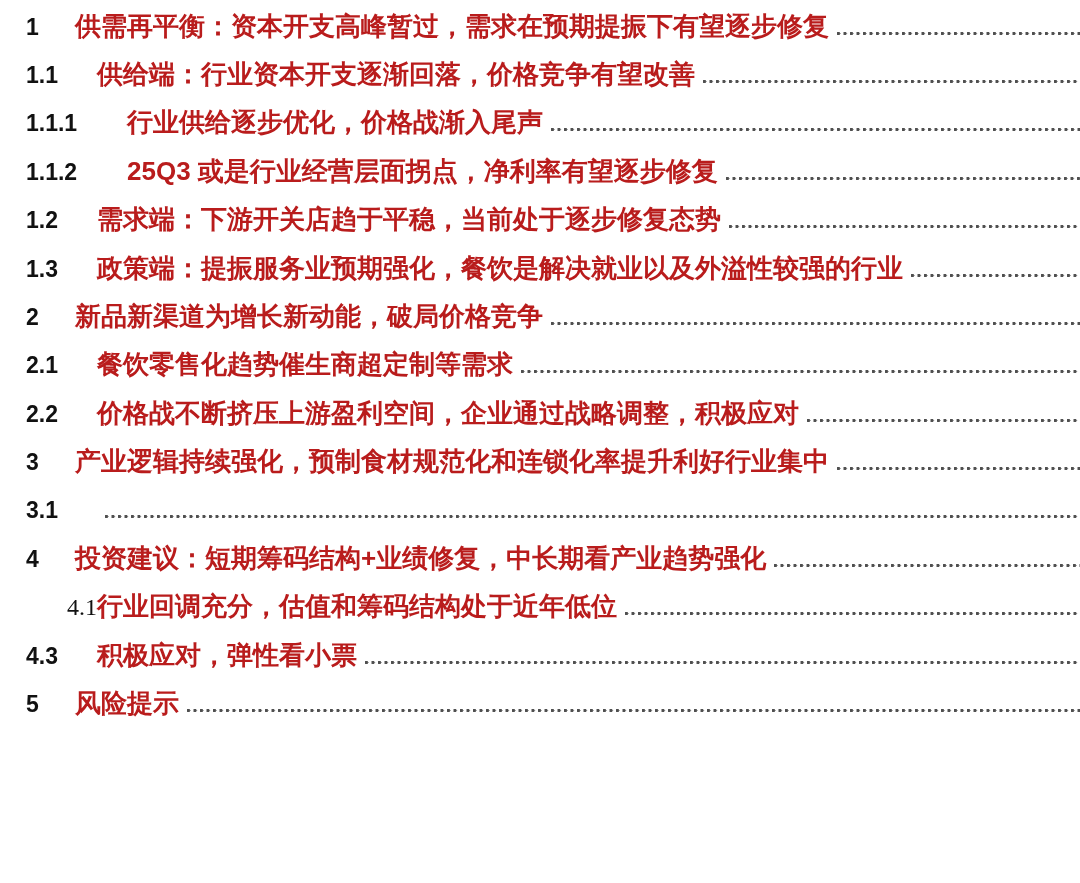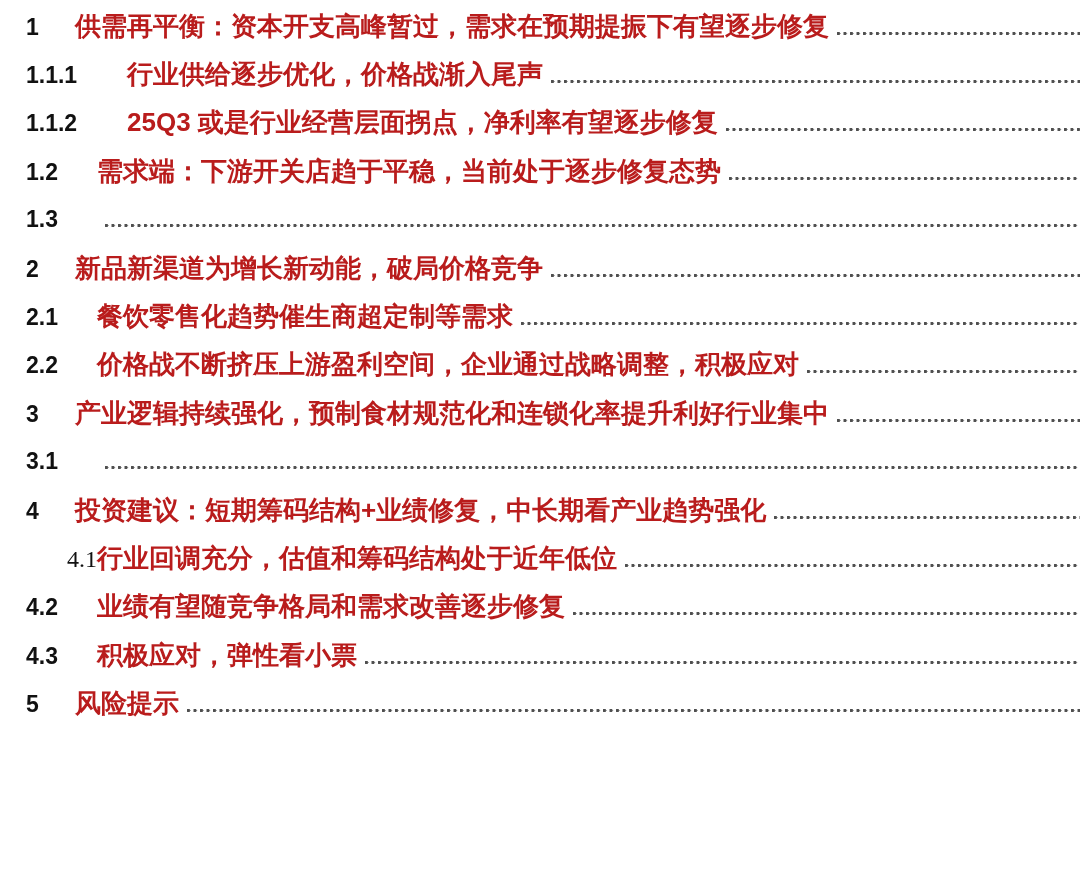--- a/index.html
+++ b/index.html
@@ -70,20 +70,27 @@
 
 <div id="toc">
   <div class="row lvl1">
     <div class="line">
       <span class="num">1</span>
       <span class="title">供需再平衡：资本开支高峰暂过，需求在预期提振下有望逐步修复</span>
       <span class="leader"></span>
     </div>
   </div>
 
+  <div class="row lvl2">
+    <div class="line">
+      <span class="num">1.1</span>
+      <span class="title">供给端：行业资本开支逐渐回落，价格竞争有望改善</span>
+      <span class="leader"></span>
+    </div>
+  </div>
 
   <div class="row lvl3">
     <div class="line">
       <span class="num">1.1.1</span>
       <span class="title">行业供给逐步优化，价格战渐入尾声</span>
       <span class="leader"></span>
     </div>
   </div>
 
   <div class="row lvl3">
@@ -98,20 +105,21 @@
     <div class="line">
       <span class="num">1.2</span>
       <span class="title">需求端：下游开关店趋于平稳，当前处于逐步修复态势</span>
       <span class="leader"></span>
     </div>
   </div>
 
   <div class="row lvl2">
     <div class="line">
       <span class="num">1.3</span>
+      <span class="title">政策端：提振服务业预期强化，餐饮是解决就业以及外溢性较强的行业</span>
       <span class="leader"></span>
     </div>
   </div>
 
   <div class="row lvl1">
     <div class="line">
       <span class="num">2</span>
       <span class="title">新品新渠道为增长新动能，破局价格竞争</span>
       <span class="leader"></span>
     </div>
@@ -159,27 +167,20 @@
   </div>
 
   <div class="row lvl2 serif-num">
     <div class="line">
       <span class="num">4.1</span>
       <span class="title">行业回调充分，估值和筹码结构处于近年低位</span>
       <span class="leader"></span>
     </div>
   </div>
 
-  <div class="row lvl2">
-    <div class="line">
-      <span class="num">4.2</span>
-      <span class="title">业绩有望随竞争格局和需求改善逐步修复</span>
-      <span class="leader"></span>
-    </div>
-  </div>
 
   <div class="row lvl2">
     <div class="line">
       <span class="num">4.3</span>
       <span class="title">积极应对，弹性看小票</span>
       <span class="leader"></span>
     </div>
   </div>
 
   <div class="row lvl1">

